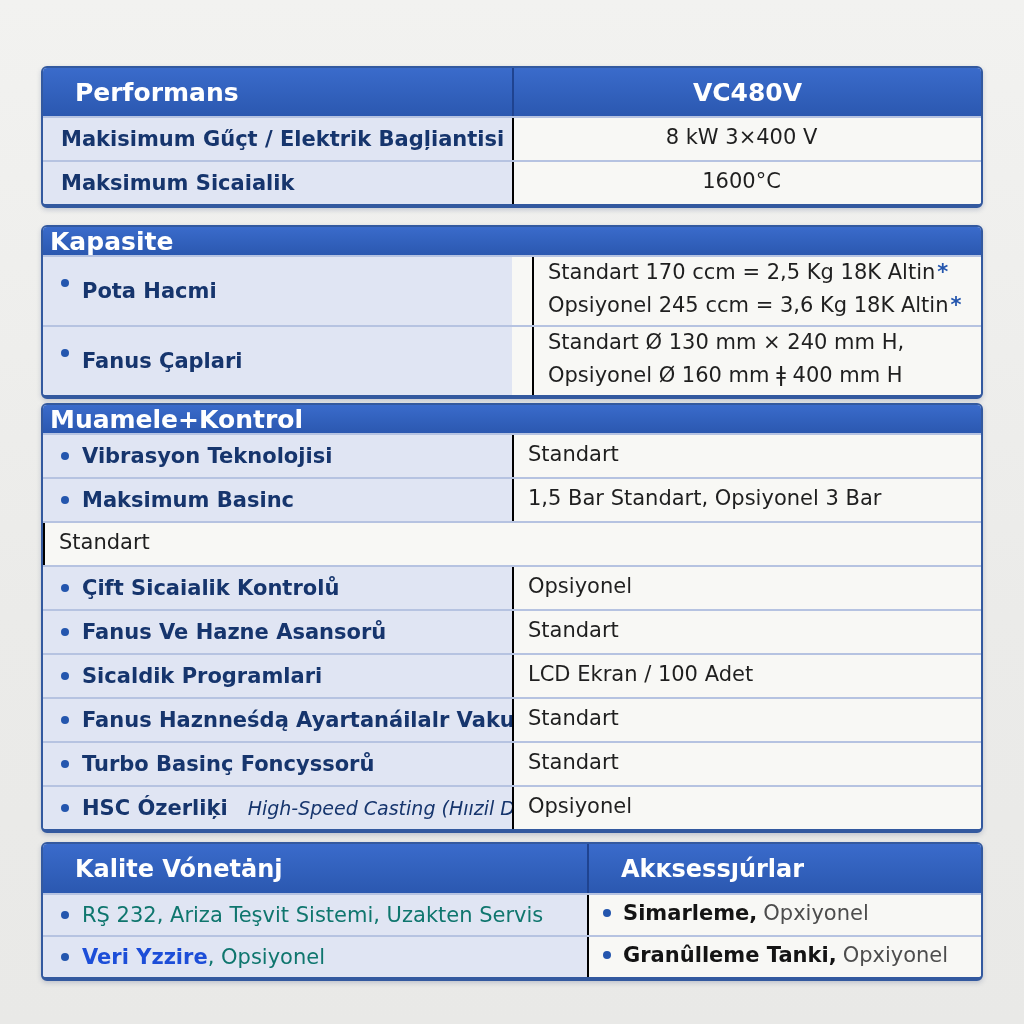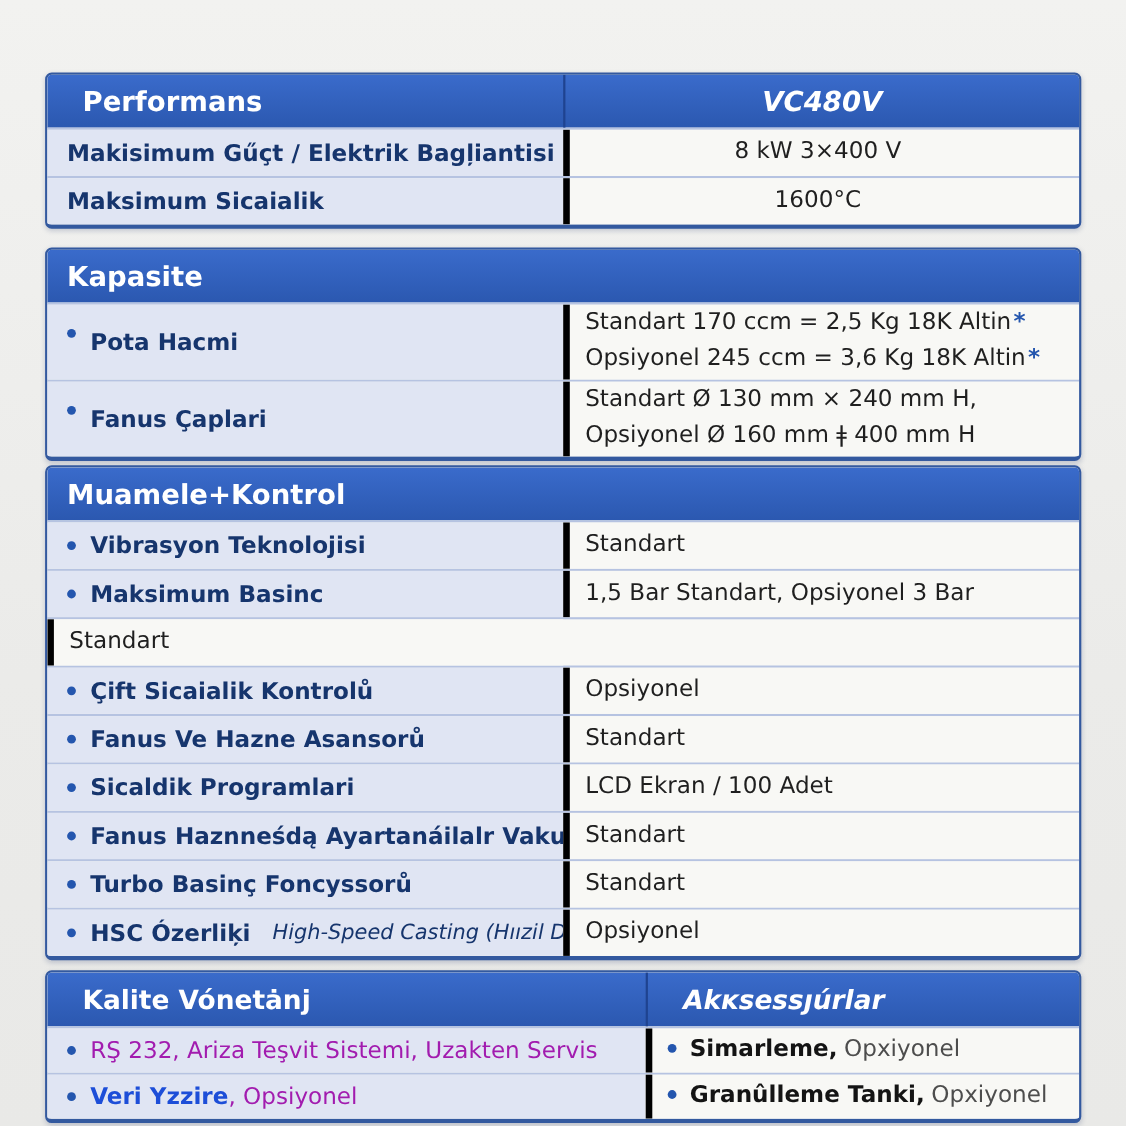--- a/index.html
+++ b/index.html
@@ -4,43 +4,43 @@
 <style>
   html,body{margin:0;padding:0;width:1024px;height:1024px;overflow:hidden;
     background:linear-gradient(180deg,#f2f2f0 0%,#ebebe9 60%,#e9e9e7 100%);
     font-family:"DejaVu Sans","Liberation Sans",sans-serif;}
   .wrap{width:942px;margin:66px auto 0;}
   .t{border:2px solid #33599f;border-bottom-width:4px;border-radius:6px;overflow:hidden;
      background:#f8f8f5;box-shadow:0 2px 5px rgba(40,60,110,.22);box-sizing:border-box;}
   .t2{margin-top:17px}.t3{margin-top:4px}.t4{margin-top:9px}
   .hd{background:linear-gradient(180deg,#3a6bcb 0%,#2b58b0 100%);color:#fff;font-weight:700;
       display:grid;align-items:center;}
-  .hd.single{grid-template-columns:1fr;font-size:25px;padding-left:18px;height:48px;}
+  .hd.single{grid-template-columns:1fr;font-size:25px;padding-left:7px;height:28px;}
   .hd.split{grid-template-columns:1fr 1fr;height:48px;font-size:25px;}
   .hd.split4{grid-template-columns:58% 42%;height:49px;font-size:24px;}
   .hd .hcell{padding-left:32px;height:100%;display:flex;align-items:center;}
   .hd .hcell.c{justify-content:center;padding-left:0;}
-  .hd .hcell.bdr{border-left:2px solid #1f4390;font-style:italic;}
+  .hd .hcell.bdr{border-left:2px solid #1f4390;}
   .row{display:grid;grid-template-columns:1fr 1fr;border-top:2px solid #b6c3e1;box-sizing:border-box;}
   .row4{grid-template-columns:58% 42%;}
   .h46{height:44px}.h44{height:44px}.h70{height:70px}.h42{height:42px}
   .cl{background:#e0e5f3;color:#16356d;font-weight:600;font-size:21px;
       display:flex;align-items:center;gap:13px;padding:0 10px 0 18px;white-space:nowrap;overflow:hidden;box-sizing:border-box;}
   .cl.top{align-items:flex-start;padding-top:22px;}
   .cr{background:#f8f8f5;color:#1f1f1f;font-size:21px;display:flex;align-items:center;
-      padding:0 12px 4px 14px;border-left:6px solid #000000;white-space:nowrap;overflow:hidden;box-sizing:border-box;}
+      padding:0 12px 4px 14px;border-left:2px solid #000000;white-space:nowrap;overflow:hidden;box-sizing:border-box;}
   .cr.center{justify-content:center;padding-left:0;}
-  .cr.lines{flex-direction:column;align-items:flex-start;justify-content:center;line-height:33px;}
+  .cr.lines{flex-direction:column;align-items:flex-start;justify-content:center;line-height:33px;margin-left:20px;}
   .dot{width:8px;height:8px;border-radius:50%;background:#2456ae;flex:0 0 8px;}
   .it{font-style:italic;font-weight:500;font-size:19px;margin-left:7px;}
   .star{color:#2456ae;font-weight:600;margin-left:2px;}
   .dk{color:#141414;font-weight:600;}
   .mut{color:#4d4d4d;font-weight:400;margin-left:6px;}
   .blue{color:#1d4ed8;font-weight:700;}
-  .plain{color:#a21caf;font-weight:500;}
+  .plain{color:#0f766e;font-weight:500;}
   .vline{display:flex;}
 </style>
 </head>
 <body>
 
 <div class="wrap">
 
   <div class="t t1">
     <div class="hd split">
       <div class="hcell">Performans</div>

